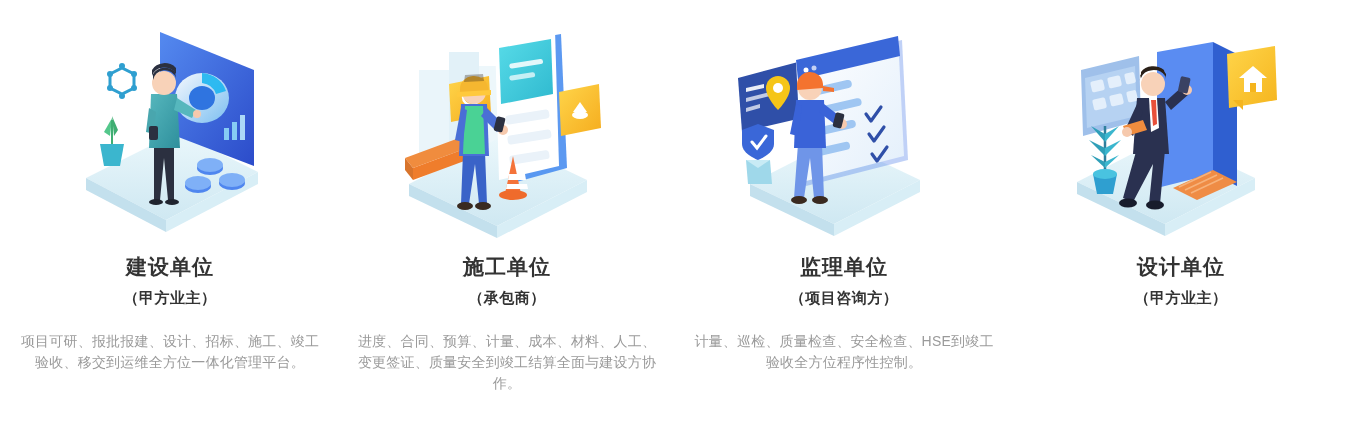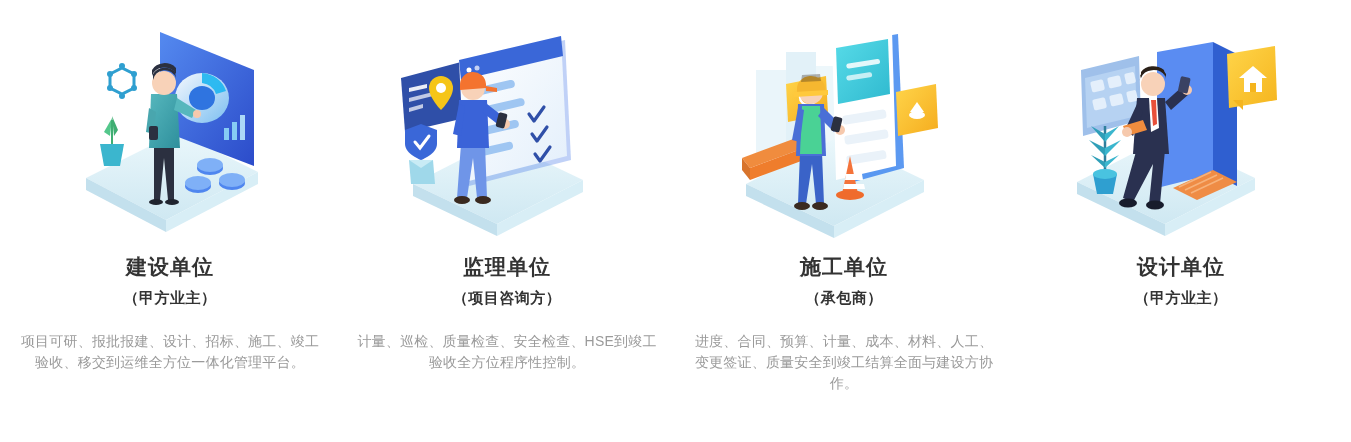--- a/index.html
+++ b/index.html
@@ -128,20 +128,108 @@
           <ellipse cx="148" cy="178" rx="13" ry="7" fill="#4f86ef"></ellipse>
             <ellipse cx="148" cy="175" rx="13" ry="7" fill="#7fb0f7"></ellipse>
           <ellipse cx="182" cy="175" rx="13" ry="7" fill="#4f86ef"></ellipse>
             <ellipse cx="182" cy="172" rx="13" ry="7" fill="#7fb0f7"></ellipse>
         </g>
       </svg>
     </div>
     <div class="role-title">建设单位</div>
     <div class="role-subtitle">（甲方业主）</div>
     <div class="role-desc">项目可研、报批报建、设计、招标、施工、竣工验收、移交到运维全方位一体化管理平台。</div>
+  </div>
+
+  <div class="role-card">
+    <div class="role-illustration">
+      <svg width="240" height="232" viewBox="0 0 240 232" xmlns="http://www.w3.org/2000/svg">
+        <defs>
+          <linearGradient id="c-plat" x1="0" y1="0" x2="0" y2="1">
+            <stop offset="0%" stop-color="#eaf7fb"></stop>
+              <stop offset="100%" stop-color="#cfe8f2"></stop>
+          </linearGradient>
+          <linearGradient id="c-hdr" x1="0" y1="0" x2="1" y2="1">
+            <stop offset="0%" stop-color="#57dbe8"></stop>
+              <stop offset="100%" stop-color="#2fb9cf"></stop>
+          </linearGradient>
+          <linearGradient id="c-card" x1="0" y1="0" x2="1" y2="1">
+            <stop offset="0%" stop-color="#ffd54a"></stop>
+              <stop offset="100%" stop-color="#f5ac1e"></stop>
+          </linearGradient>
+        </defs>
+
+        <g opacity="0.5">
+          <path d="M32 62 L62 62 L62 150 L32 150 Z" fill="#d6ecf6"></path>
+          <path d="M62 44 L92 44 L92 150 L62 150 Z" fill="#c6e4f2"></path>
+          <path d="M92 58 L116 58 L116 150 L92 150 Z" fill="#ddf0f8"></path>
+        </g>
+
+        <g>
+          <path d="M22 176 L112 130 L200 172 L110 218 Z" fill="url(#c-plat)"></path>
+          <path d="M22 176 L22 188 L110 230 L110 218 Z" fill="#c3e0ed"></path>
+          <path d="M110 218 L110 230 L200 184 L200 172 Z" fill="#d8eef6"></path>
+        </g>
+
+        <g>
+          <path d="M116 36 L174 26 L180 160 L122 176 Z" fill="#4a8ef0" opacity="0.9"></path>
+          <path d="M108 32 L168 22 L172 158 L112 172 Z" fill="#ffffff"></path>
+          <path d="M112 40 L164 31 L166 86 L114 96 Z" fill="url(#c-hdr)"></path>
+          <rect x="122" y="56" width="34" height="5" rx="2.5" fill="#ffffff" opacity="0.85" transform="rotate(-9 122 56)"></rect>
+          <rect x="122" y="68" width="26" height="5" rx="2.5" fill="#ffffff" opacity="0.7" transform="rotate(-9 122 68)"></rect>
+          <rect x="118" y="108" width="44" height="9" rx="3" fill="#eaf2f9" transform="rotate(-9 118 108)"></rect>
+          <rect x="120" y="128" width="44" height="9" rx="3" fill="#eaf2f9" transform="rotate(-9 120 128)"></rect>
+          <rect x="122" y="148" width="40" height="9" rx="3" fill="#eaf2f9" transform="rotate(-9 122 148)"></rect>
+        </g>
+
+        <g>
+          <path d="M62 76 L102 68 L104 106 L64 114 Z" fill="url(#c-card)"></path>
+          <circle cx="84" cy="89" r="8" fill="none" stroke="#ffffff" stroke-width="2.5"></circle>
+          <path d="M80 89 L83 93 L89 85" stroke="#ffffff" stroke-width="2.5" fill="none" stroke-linecap="round"></path>
+        </g>
+
+        <g>
+          <path d="M172 84 L212 76 L214 120 L174 128 Z" fill="url(#c-card)"></path>
+          <path d="M186 104 L193 94 L200 104 Z" fill="#ffffff"></path>
+          <ellipse cx="193" cy="107" rx="8" ry="4" fill="#ffffff"></ellipse>
+        </g>
+
+        <g>
+          <path d="M18 150 L72 130 L80 140 L26 160 Z" fill="#f08c3e"></path>
+          <path d="M18 150 L18 162 L26 172 L26 160 Z" fill="#d8742c"></path>
+          <path d="M26 160 L26 172 L80 152 L80 140 Z" fill="#ef7d2c"></path>
+        </g>
+
+        <g>
+          <path d="M126 148 L134 186 L118 186 Z" fill="#f4733a"></path>
+          <path d="M122 166 L138 166 L139 172 L121 172 Z" fill="#ffffff"></path>
+          <path d="M120 176 L140 176 L141 181 L119 181 Z" fill="#ffffff"></path>
+          <ellipse cx="126" cy="187" rx="14" ry="5" fill="#ef6b2c"></ellipse>
+        </g>
+
+        <g>
+          <path d="M76 144 L74 196 L82 196 L88 156 L92 196 L100 196 L98 144 Z" fill="#3a63c8"></path>
+          <ellipse cx="78" cy="198" rx="8" ry="4" fill="#3a2a20"></ellipse>
+          <ellipse cx="96" cy="198" rx="8" ry="4" fill="#3a2a20"></ellipse>
+          <path d="M74 96 L100 96 L102 148 L72 148 Z" fill="#4a6fd6"></path>
+          <path d="M78 98 L96 98 L98 146 L76 146 Z" fill="#4ad295"></path>
+          <path d="M100 100 L116 116 L110 124 L94 108 Z" fill="#4a6fd6"></path>
+          <circle cx="116" cy="122" r="5" fill="#f6c9ad"></circle>
+          <rect x="110" y="108" width="9" height="15" rx="2" fill="#2b3040" transform="rotate(14 110 108)"></rect>
+          <path d="M74 100 L68 132 L76 134 L80 102 Z" fill="#4a6fd6"></path>
+          <circle cx="87" cy="84" r="12" fill="#f8d2b8"></circle>
+          <path d="M73 82 A14 13 0 0 1 101 80 L101 84 L73 86 Z" fill="#f5b730"></path>
+          <path d="M70 84 L104 82 L104 87 L70 89 Z" fill="#ffc93c"></path>
+          <path d="M77 74 L97 73 L96 66 L78 67 Z" fill="#3a2a20" opacity="0.35"></path>
+        </g>
+      </svg>
+    </div>
+    <div class="role-title">施工单位</div>
+    <div class="role-subtitle">（承包商）</div>
+    <div class="role-desc">进度、合同、预算、计量、成本、材料、人工、变更签证、质量安全到竣工结算全面与建设方协作。</div>
   </div>
 
   <div class="role-card">
     <div class="role-illustration">
       <svg width="240" height="232" viewBox="0 0 240 232" xmlns="http://www.w3.org/2000/svg">
         <defs>
           <linearGradient id="s-plat" x1="0" y1="0" x2="0" y2="1">
             <stop offset="0%" stop-color="#eaf7fb"></stop>
               <stop offset="100%" stop-color="#cfe8f2"></stop>
           </linearGradient>
@@ -201,108 +289,20 @@
           <path d="M72 96 L66 126 L74 128 L78 98 Z" fill="#3a63d8"></path>
           <circle cx="86" cy="80" r="12" fill="#f8d2b8"></circle>
           <path d="M73 78 A13 13 0 0 1 99 76 L99 80 L73 82 Z" fill="#f4732f"></path>
           <path d="M99 78 L110 80 L110 84 L99 83 Z" fill="#f4732f"></path>
         </g>
       </svg>
     </div>
     <div class="role-title">监理单位</div>
     <div class="role-subtitle">（项目咨询方）</div>
     <div class="role-desc">计量、巡检、质量检查、安全检查、HSE到竣工验收全方位程序性控制。</div>
-  </div>
-
-  <div class="role-card">
-    <div class="role-illustration">
-      <svg width="240" height="232" viewBox="0 0 240 232" xmlns="http://www.w3.org/2000/svg">
-        <defs>
-          <linearGradient id="c-plat" x1="0" y1="0" x2="0" y2="1">
-            <stop offset="0%" stop-color="#eaf7fb"></stop>
-              <stop offset="100%" stop-color="#cfe8f2"></stop>
-          </linearGradient>
-          <linearGradient id="c-hdr" x1="0" y1="0" x2="1" y2="1">
-            <stop offset="0%" stop-color="#57dbe8"></stop>
-              <stop offset="100%" stop-color="#2fb9cf"></stop>
-          </linearGradient>
-          <linearGradient id="c-card" x1="0" y1="0" x2="1" y2="1">
-            <stop offset="0%" stop-color="#ffd54a"></stop>
-              <stop offset="100%" stop-color="#f5ac1e"></stop>
-          </linearGradient>
-        </defs>
-
-        <g opacity="0.5">
-          <path d="M32 62 L62 62 L62 150 L32 150 Z" fill="#d6ecf6"></path>
-          <path d="M62 44 L92 44 L92 150 L62 150 Z" fill="#c6e4f2"></path>
-          <path d="M92 58 L116 58 L116 150 L92 150 Z" fill="#ddf0f8"></path>
-        </g>
-
-        <g>
-          <path d="M22 176 L112 130 L200 172 L110 218 Z" fill="url(#c-plat)"></path>
-          <path d="M22 176 L22 188 L110 230 L110 218 Z" fill="#c3e0ed"></path>
-          <path d="M110 218 L110 230 L200 184 L200 172 Z" fill="#d8eef6"></path>
-        </g>
-
-        <g>
-          <path d="M116 36 L174 26 L180 160 L122 176 Z" fill="#4a8ef0" opacity="0.9"></path>
-          <path d="M108 32 L168 22 L172 158 L112 172 Z" fill="#ffffff"></path>
-          <path d="M112 40 L164 31 L166 86 L114 96 Z" fill="url(#c-hdr)"></path>
-          <rect x="122" y="56" width="34" height="5" rx="2.5" fill="#ffffff" opacity="0.85" transform="rotate(-9 122 56)"></rect>
-          <rect x="122" y="68" width="26" height="5" rx="2.5" fill="#ffffff" opacity="0.7" transform="rotate(-9 122 68)"></rect>
-          <rect x="118" y="108" width="44" height="9" rx="3" fill="#eaf2f9" transform="rotate(-9 118 108)"></rect>
-          <rect x="120" y="128" width="44" height="9" rx="3" fill="#eaf2f9" transform="rotate(-9 120 128)"></rect>
-          <rect x="122" y="148" width="40" height="9" rx="3" fill="#eaf2f9" transform="rotate(-9 122 148)"></rect>
-        </g>
-
-        <g>
-          <path d="M62 76 L102 68 L104 106 L64 114 Z" fill="url(#c-card)"></path>
-          <circle cx="84" cy="89" r="8" fill="none" stroke="#ffffff" stroke-width="2.5"></circle>
-          <path d="M80 89 L83 93 L89 85" stroke="#ffffff" stroke-width="2.5" fill="none" stroke-linecap="round"></path>
-        </g>
-
-        <g>
-          <path d="M172 84 L212 76 L214 120 L174 128 Z" fill="url(#c-card)"></path>
-          <path d="M186 104 L193 94 L200 104 Z" fill="#ffffff"></path>
-          <ellipse cx="193" cy="107" rx="8" ry="4" fill="#ffffff"></ellipse>
-        </g>
-
-        <g>
-          <path d="M18 150 L72 130 L80 140 L26 160 Z" fill="#f08c3e"></path>
-          <path d="M18 150 L18 162 L26 172 L26 160 Z" fill="#d8742c"></path>
-          <path d="M26 160 L26 172 L80 152 L80 140 Z" fill="#ef7d2c"></path>
-        </g>
-
-        <g>
-          <path d="M126 148 L134 186 L118 186 Z" fill="#f4733a"></path>
-          <path d="M122 166 L138 166 L139 172 L121 172 Z" fill="#ffffff"></path>
-          <path d="M120 176 L140 176 L141 181 L119 181 Z" fill="#ffffff"></path>
-          <ellipse cx="126" cy="187" rx="14" ry="5" fill="#ef6b2c"></ellipse>
-        </g>
-
-        <g>
-          <path d="M76 144 L74 196 L82 196 L88 156 L92 196 L100 196 L98 144 Z" fill="#3a63c8"></path>
-          <ellipse cx="78" cy="198" rx="8" ry="4" fill="#3a2a20"></ellipse>
-          <ellipse cx="96" cy="198" rx="8" ry="4" fill="#3a2a20"></ellipse>
-          <path d="M74 96 L100 96 L102 148 L72 148 Z" fill="#4a6fd6"></path>
-          <path d="M78 98 L96 98 L98 146 L76 146 Z" fill="#4ad295"></path>
-          <path d="M100 100 L116 116 L110 124 L94 108 Z" fill="#4a6fd6"></path>
-          <circle cx="116" cy="122" r="5" fill="#f6c9ad"></circle>
-          <rect x="110" y="108" width="9" height="15" rx="2" fill="#2b3040" transform="rotate(14 110 108)"></rect>
-          <path d="M74 100 L68 132 L76 134 L80 102 Z" fill="#4a6fd6"></path>
-          <circle cx="87" cy="84" r="12" fill="#f8d2b8"></circle>
-          <path d="M73 82 A14 13 0 0 1 101 80 L101 84 L73 86 Z" fill="#f5b730"></path>
-          <path d="M70 84 L104 82 L104 87 L70 89 Z" fill="#ffc93c"></path>
-          <path d="M77 74 L97 73 L96 66 L78 67 Z" fill="#3a2a20" opacity="0.35"></path>
-        </g>
-      </svg>
-    </div>
-    <div class="role-title">施工单位</div>
-    <div class="role-subtitle">（承包商）</div>
-    <div class="role-desc">进度、合同、预算、计量、成本、材料、人工、变更签证、质量安全到竣工结算全面与建设方协作。</div>
   </div>
 
   <div class="role-card">
     <div class="role-illustration">
       <svg width="240" height="232" viewBox="0 0 240 232" xmlns="http://www.w3.org/2000/svg">
         <defs>
           <linearGradient id="d-plat" x1="0" y1="0" x2="0" y2="1">
             <stop offset="0%" stop-color="#eaf7fb"></stop>
               <stop offset="100%" stop-color="#cfe8f2"></stop>
           </linearGradient>

